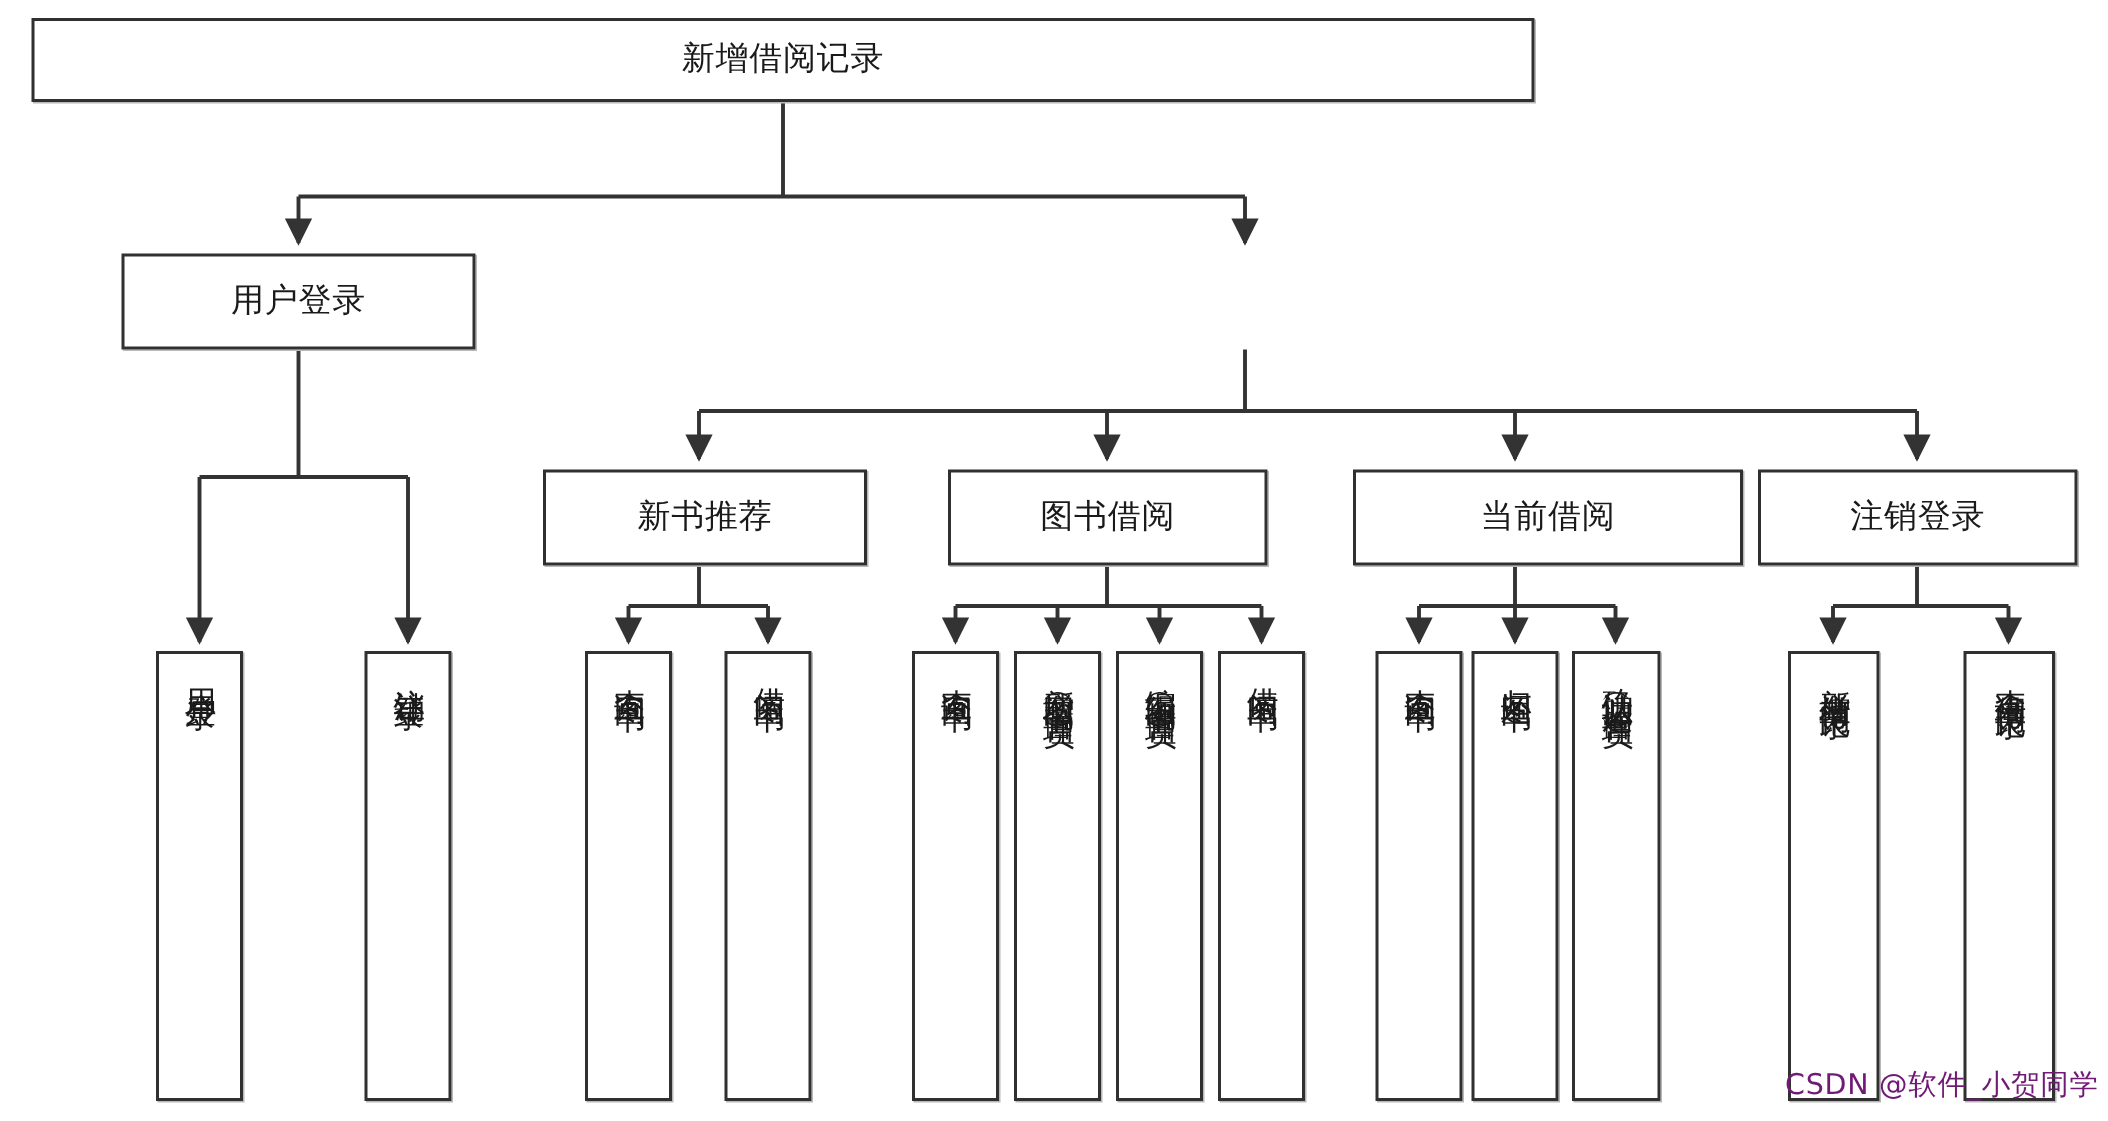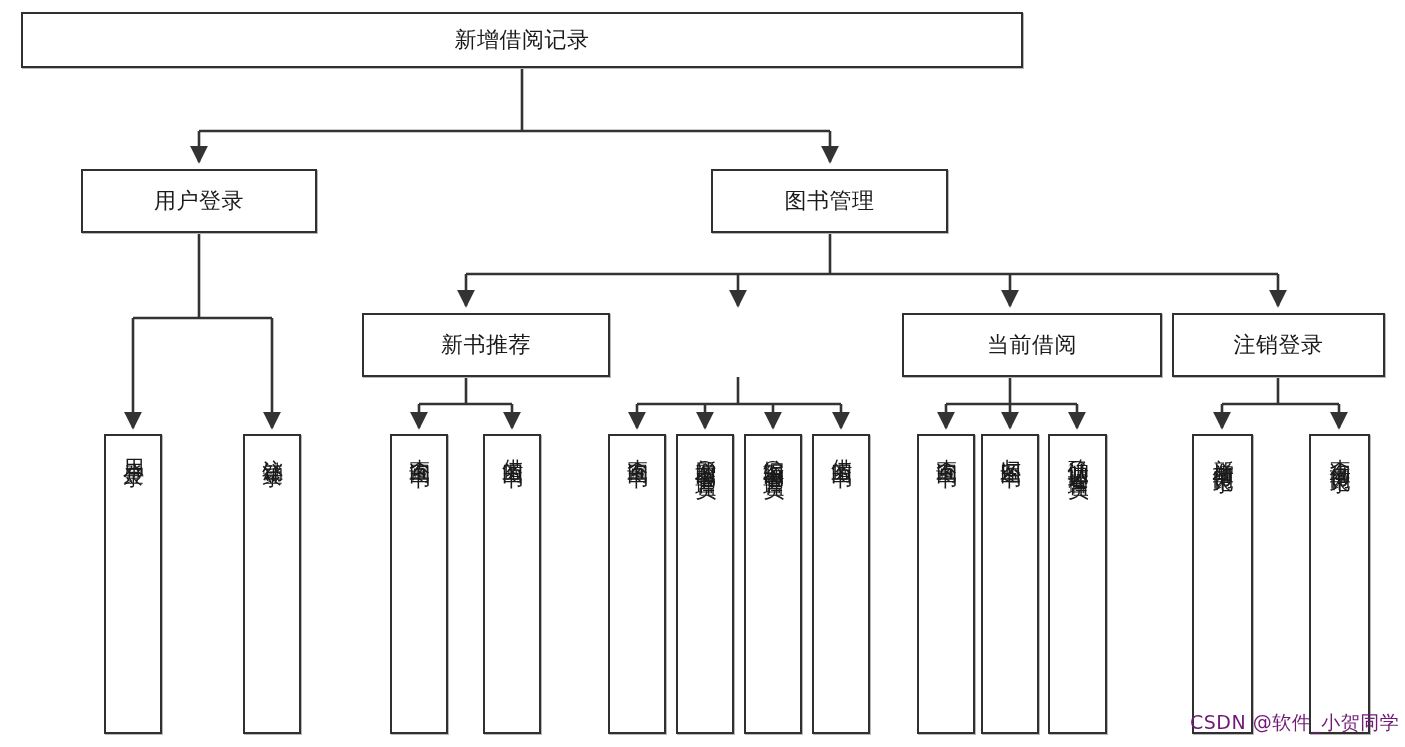--- a/index.html
+++ b/index.html
@@ -122,26 +122,26 @@
     </g>
   </svg>
 
   <div class="node" style="left:21px; top:12px; width:1002px; height:56px;">
     <span class="node-label">新增借阅记录</span>
   </div>
 
   <div class="node" style="left:81px; top:169px; width:236px; height:64px;">
     <span class="node-label">用户登录</span>
   </div>
-  <div class="node" style="left:711px; top:169px; width:237px; height:64px;">
-    <span class="node-label">图书管理</span>
+
+  <div class="node" style="left:362px; top:313px; width:216px; height:64px;">
+    <span class="node-label">新书推荐</span>
   </div>
-
-  <div class="node" style="left:362px; top:313px; width:248px; height:64px;">
-    <span class="node-label">新书推荐</span>
+  <div class="node" style="left:632px; top:313px; width:213px; height:64px;">
+    <span class="node-label">图书借阅</span>
   </div>
   <div class="node" style="left:902px; top:313px; width:260px; height:64px;">
     <span class="node-label">当前借阅</span>
   </div>
   <div class="node" style="left:1172px; top:313px; width:213px; height:64px;">
     <span class="node-label">注销登录</span>
   </div>
 
   <div class="node vertical" style="left:104px; top:434px; width:58px; height:300px;">
     <span class="node-label">用户登录</span>

